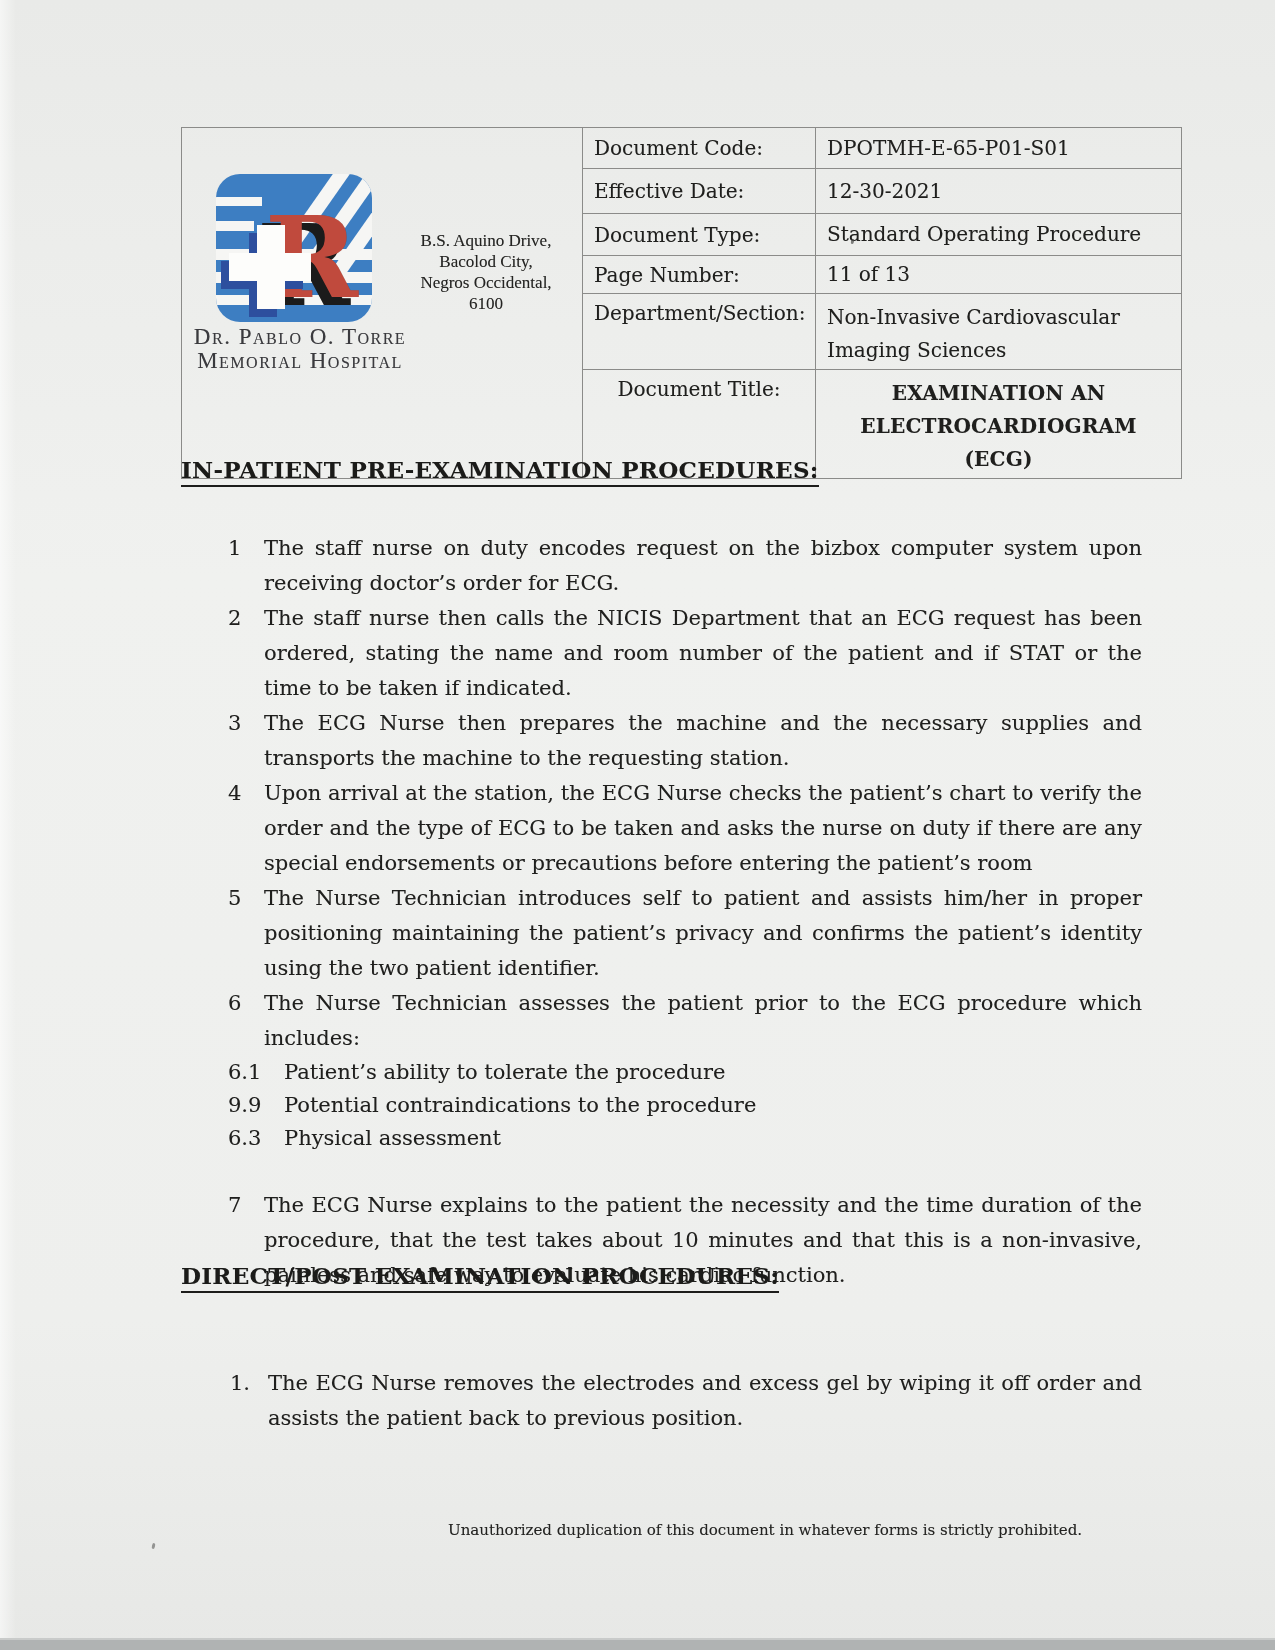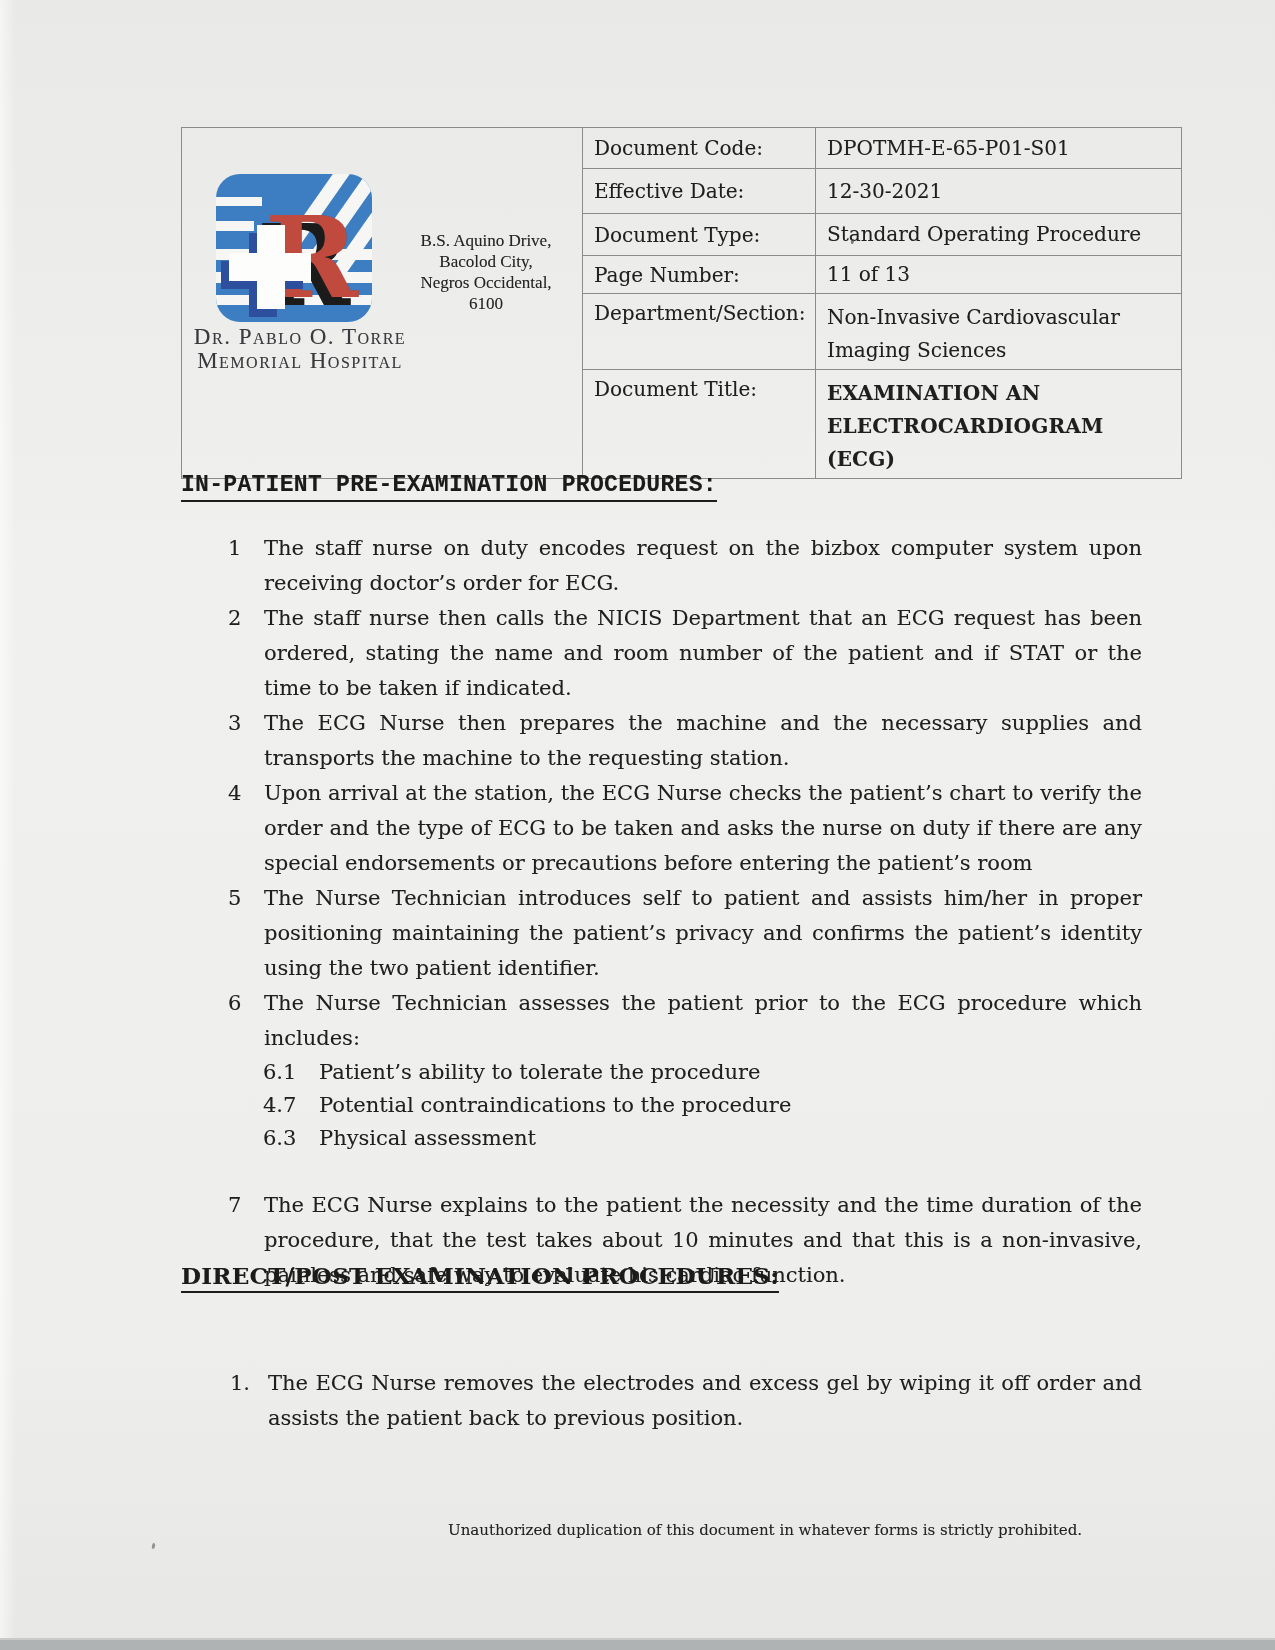--- a/index.html
+++ b/index.html
@@ -32,21 +32,21 @@
     font-size: 20px;
     padding: 2px 11px;
     overflow: hidden;
   }
   .header-table { border: 1.5px solid #7d7d7b; }
   tr.r1 td { height: 36px; }
   tr.r2 td { height: 40px; }
   tr.r3 td { height: 37px; }
   tr.r4 td { height: 33px; }
   tr.r5 td { height: 65px; }
-  tr.r6 td { height: 60px; }
+  tr.r6 td { height: 60px; text-align: center; }
   td.lbl { vertical-align: middle; }
   td.val { vertical-align: middle; line-height: 33px; }
   tr.r5 td, tr.r6 td { vertical-align: top; padding-top: 7px; }
   td.val.bold { font-weight: bold; letter-spacing: 0.2px; }
 
   
   td.logo-cell { position: relative; padding: 0; vertical-align: top; }
   .logo-svg { position: absolute; left: 31px; top: 43px; }
   .hosp-name {
     position: absolute; left: -4px; top: 197px; width: 244px;
@@ -65,33 +65,33 @@
     color: #242422;
   }
 
   
   .sec-head {
     position: absolute; left: 181px;
     font-weight: bold; font-size: 23px; letter-spacing: 0.3px;
     color: #1b1b19;
   }
   .sec-head span { border-bottom: 2.5px solid #1d1d1b; padding-bottom: 2px; }
-  #heading-1 { top: 472px; font-family: Liberation Mono, monospace; }
+  #heading-1 { top: 456px; }
   #heading-2 { top: 1262px; }
 
   
   .olist { position: absolute; }
   #list-1 { left: 228px; top: 531px; width: 914px; }
   #list-2 { left: 230px; top: 1366px; width: 912px; }
   .li { display: flex; font-size: 21px; line-height: 35px; }
   .li .num { flex: none; width: 36px; }
   .li .txt { flex: 1; text-align: justify; }
   #list-2 .num { width: 38px; }
   .li.sub { line-height: 33px; }
-  .li.sub .num { margin-left: 35px; width: 56px; }
+  .li.sub .num { width: 56px; }
   .li.sub .txt { text-align: left; }
   .li.gap { margin-top: 33px; }
 
   
   .footer-note {
     position: absolute; left: 448px; top: 1521px;
     font-size: 15px; color: #232321; white-space: nowrap;
   }
 
   
@@ -220,21 +220,21 @@
     </div>
     <div class="li">
       <div class="num">6</div>
       <div class="txt">The Nurse Technician assesses the patient prior to the ECG procedure which includes:</div>
     </div>
     <div class="li sub">
       <div class="num">6.1</div>
       <div class="txt">Patient’s ability to tolerate the procedure</div>
     </div>
     <div class="li sub">
-      <div class="num">4.7</div>
+      <div class="num">9.9</div>
       <div class="txt">Potential contraindications to the procedure</div>
     </div>
     <div class="li sub">
       <div class="num">6.3</div>
       <div class="txt">Physical assessment</div>
     </div>
     <div class="li gap">
       <div class="num">7</div>
       <div class="txt">The ECG Nurse explains to the patient the necessity and the time duration of the procedure, that the test takes about 10 minutes and that this is a non-invasive, painless and safe way to evaluate his cardiac function.</div>
     </div>

